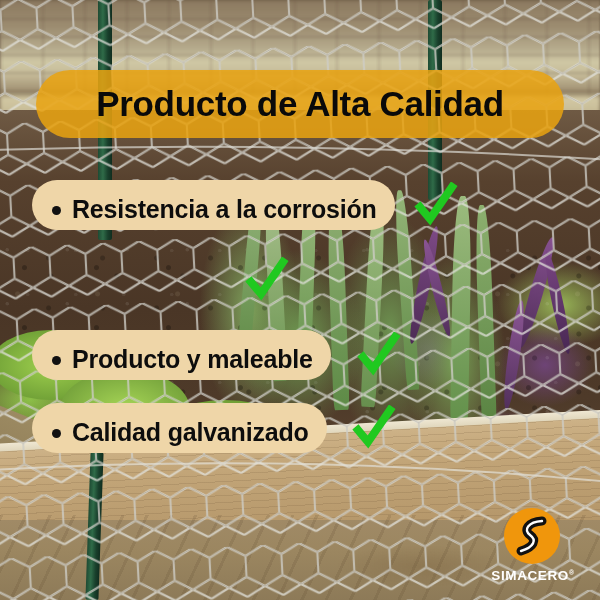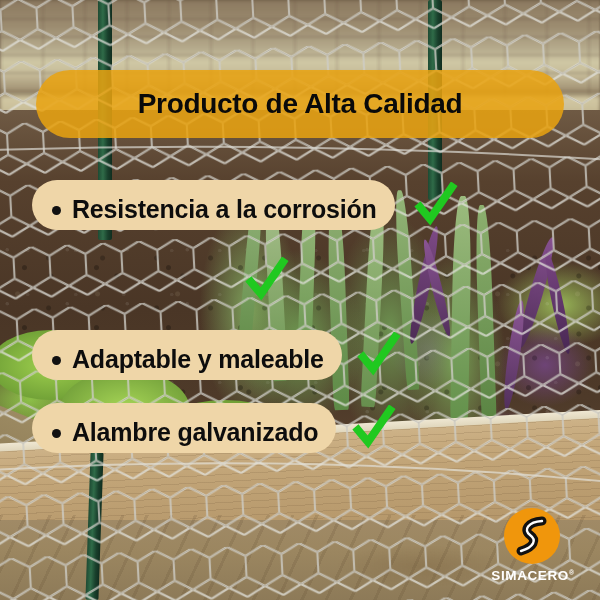--- a/index.html
+++ b/index.html
@@ -108,21 +108,21 @@
   .mesh{position:absolute;inset:0;pointer-events:none;opacity:.92;}
 
   
   .title-banner{
     position:absolute;left:36px;top:70px;width:528px;height:68px;
     background:rgba(233,163,16,.86);
     border-radius:34px;
     display:flex;align-items:center;justify-content:center;
   }
   .title-text{
-    font-size:28px;font-weight:bold;color:#0a0a0a;letter-spacing:-.3px;
+    font-size:35px;font-weight:bold;color:#0a0a0a;letter-spacing:-.3px;
     white-space:nowrap;
   }
 
   
   .pill{
     position:absolute;height:50px;
     background:#efd6a8;
     border-radius:25px;
     display:flex;align-items:center;
     padding:8px 18px 0 20px;
@@ -221,29 +221,29 @@
   <svg class="check" style="left:412px;top:182px;" viewBox="0 0 46 46">
     <path d="M8 25 L18 37 L40 5" fill="none" stroke="#20C920" stroke-width="8" stroke-linecap="square" stroke-linejoin="miter"></path>
   </svg>
 
   <svg class="check" style="left:243px;top:257px;" viewBox="0 0 46 46">
     <path d="M8 25 L18 37 L40 5" fill="none" stroke="#20C920" stroke-width="8" stroke-linecap="square" stroke-linejoin="miter"></path>
   </svg>
 
   <div class="pill" style="left:32px;top:330px;">
     <span class="dot"></span>
-    <span class="pill-text">Adaptable y maleable</span>
+    <span class="pill-text">Producto y maleable</span>
   </div>
   <svg class="check" style="left:355px;top:332px;" viewBox="0 0 46 46">
     <path d="M8 25 L18 37 L40 5" fill="none" stroke="#20C920" stroke-width="8" stroke-linecap="square" stroke-linejoin="miter"></path>
   </svg>
 
   <div class="pill" style="left:32px;top:403px;">
     <span class="dot"></span>
-    <span class="pill-text">Alambre galvanizado</span>
+    <span class="pill-text">Calidad galvanizado</span>
   </div>
   <svg class="check" style="left:350px;top:405px;" viewBox="0 0 46 46">
     <path d="M8 25 L18 37 L40 5" fill="none" stroke="#20C920" stroke-width="8" stroke-linecap="square" stroke-linejoin="miter"></path>
   </svg>
 
   <div class="logo">
     <div class="logo-disc"></div>
     <svg class="logo-s" viewBox="0 0 56 56">
       <path d="M38 13 C24 14, 19 22, 26 27 C33 32, 30 39, 17 43" fill="none" stroke="#111111" stroke-width="9" stroke-linecap="round"></path>
       <path d="M38 13 C24 14, 19 22, 26 27 C33 32, 30 39, 17 43" fill="none" stroke="#ffffff" stroke-width="2.4" stroke-linecap="round"></path>

